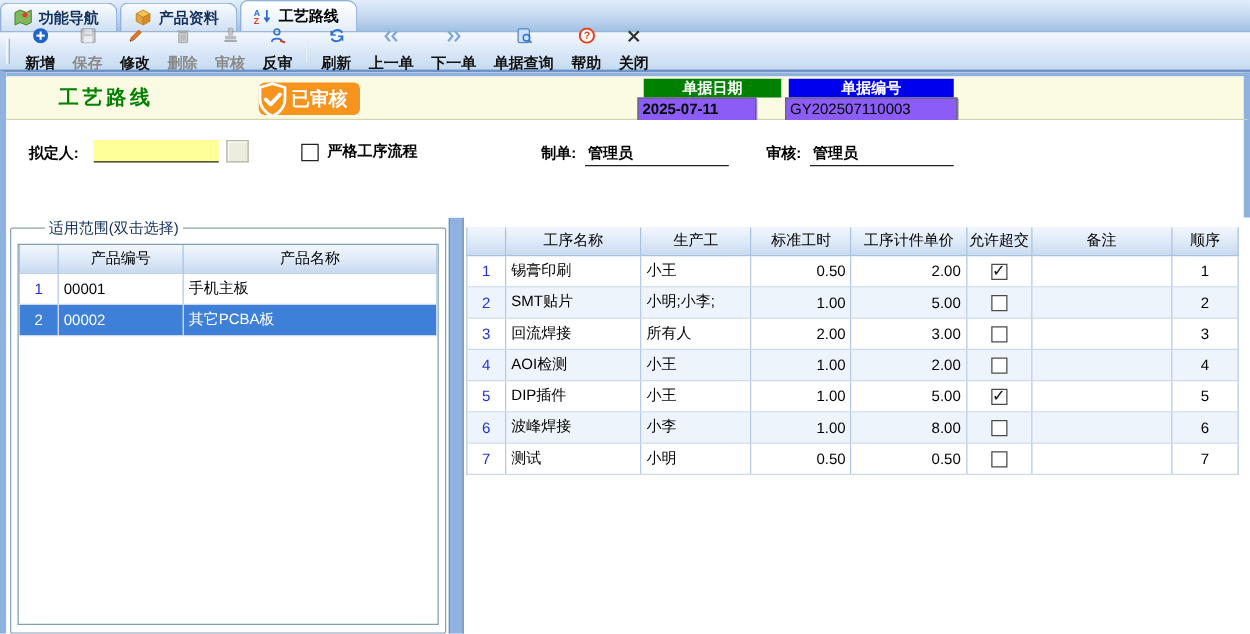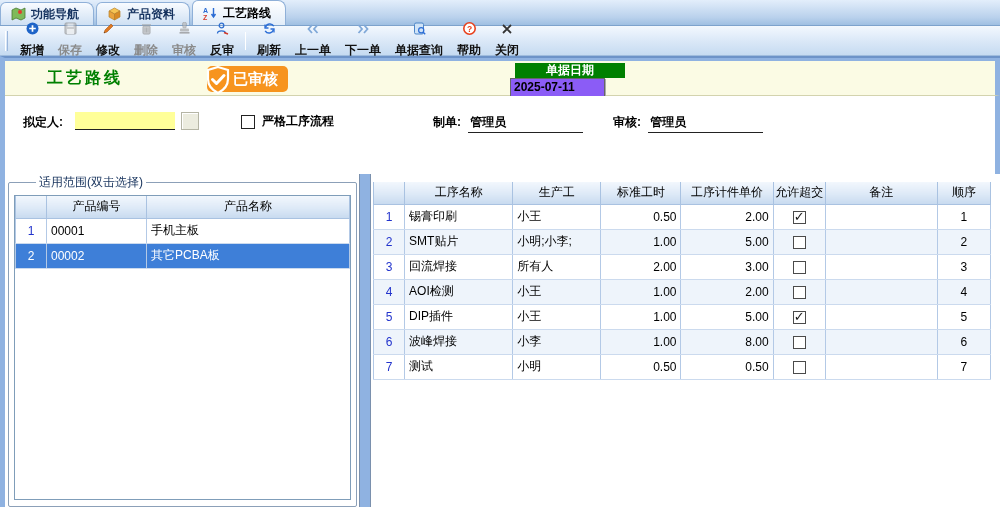--- a/index.html
+++ b/index.html
@@ -233,20 +233,24 @@
         <svg width="30" height="32" viewBox="0 0 30 32">
           <path d="M15 3 L25 6 V15 C25 22 20 26.5 15 29 C10 26.5 5 22 5 15 V6 Z" fill="#F7941E" stroke="#fff" stroke-width="2.2"></path>
           <path d="M9.5 15.5 L13.5 19.5 L21 11.5" fill="none" stroke="#fff" stroke-width="3" stroke-linecap="round" stroke-linejoin="round"></path>
         </svg>
         <span>已审核</span>
       </span>
       <div class="docfields">
         <div class="dfield">
           <div class="fh green">单据日期</div>
           <div class="fv date">2025-07-11</div>
+        </div>
+        <div class="dfield">
+          <div class="fh blue">单据编号</div>
+          <div class="fv no">GY202507110003</div>
         </div>
       </div>
     </div>
 
     <div class="formarea">
       <div class="frow1">
         <span class="flabel drafter-label">拟定人:</span>
         <input class="drafter-input" value="" style="">
         <span class="lookup-btn"></span>
         <span class="strict-wrap">

